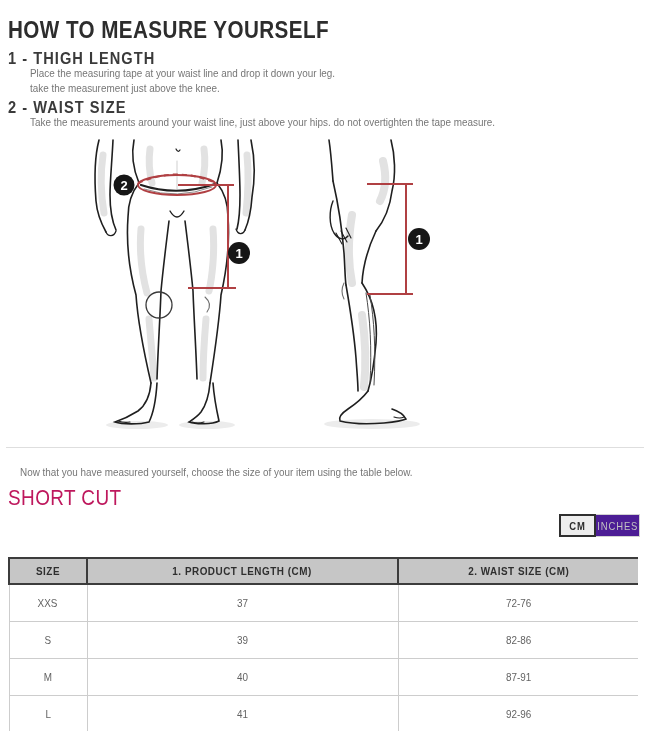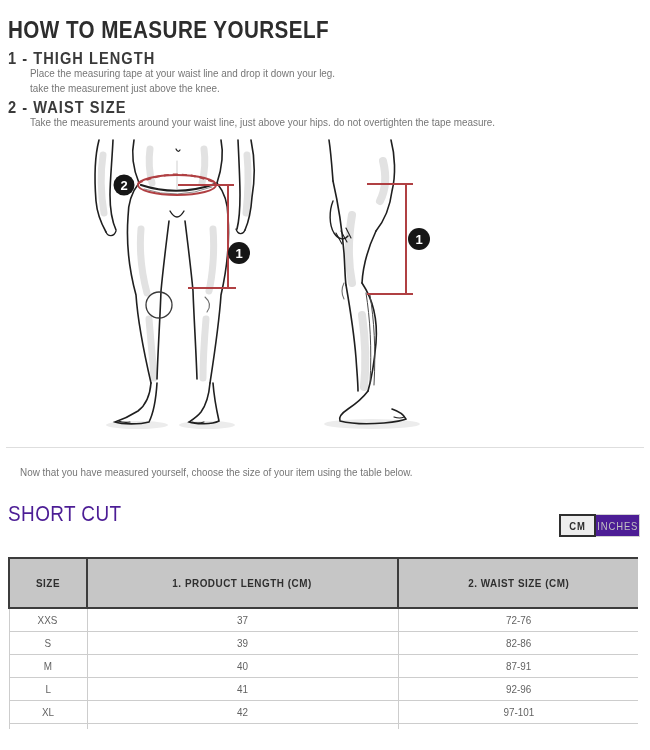--- a/index.html
+++ b/index.html
@@ -10,33 +10,33 @@
   .cx{display:inline-block;transform:scaleX(.86);transform-origin:0 50%;white-space:nowrap;}
   .cxc{display:inline-block;transform:scaleX(.86);white-space:nowrap;}
   h1,h2,h3{margin:0;font-weight:bold;text-decoration:underline;}
   .title{top:17px;left:8px;font-size:24px;line-height:1.05;color:#2d2d2d;font-weight:600;letter-spacing:.5px;}
   .sec-h{left:8px;font-size:17px;color:#3a3a3a;font-weight:700;letter-spacing:1.2px;}
   .sec-h1{top:49px;} .sec-h2{top:98px;}
   .para{left:8px;font-size:11.5px;line-height:15px;color:#767676;margin-left:22px;}
   .para1{top:66px;} .para2{top:115px;text-align:right;}
   .divider{top:447px;left:6px;right:6px;border-top:1px solid #dedede;height:0;}
   .note{top:466px;left:8px;font-size:11.5px;color:#767676;margin-left:12px;}
-  .shortcut{top:501px;left:8px;font-size:22px;font-weight:500;color:#4c1d95;letter-spacing:.5px;}
+  .shortcut{top:485px;left:8px;font-size:22px;font-weight:500;color:#be185d;letter-spacing:.5px;}
   .toggle{top:514px;right:10px;display:flex;align-items:stretch;}
   .tbtn{display:flex;align-items:center;justify-content:center;height:23px;
         font-size:11px;letter-spacing:1px;cursor:pointer;box-sizing:border-box;}
   .tbtn-cm{width:37px;background:#ededed;border:2px solid #2f2f2f;color:#2d2d2d;font-weight:700;z-index:2;}
   .tbtn-in{width:44px;background:#4c1d95;border:1px solid #d2d2d2;border-left:none;color:#c2c2c2;font-weight:400;}
   .illu{top:133px;left:0;width:650px;height:300px;}
   .tablewrap{top:557px;left:8px;width:630px;height:174px;overflow:hidden;}
   table{border-collapse:collapse;width:630px;table-layout:fixed;}
   th{background:#c6c6c6;border:2px solid #3c3c3c;height:24px;font-size:11.5px;
-     color:#2f2f2f;font-weight:700;letter-spacing:.6px;padding:12px;text-align:center;}
+     color:#2f2f2f;font-weight:700;letter-spacing:.6px;padding:0;text-align:center;}
   td{border:1px solid #cdcdcd;border-top:1px solid #c2c2c2;height:22px;font-size:11.5px;
-     color:#636363;text-align:center;padding:0;background:#fff;}
+     color:#636363;text-align:center;padding:7px;background:#fff;}
   tr.sliver td{height:5px;border-bottom:none;}
 </style>
 </head>
 <body>
 
 <h1 class="abs title"><span class="cx">HOW TO MEASURE YOURSELF</span></h1>
 
 <h2 class="abs sec-h sec-h1"><span class="cx">1 - THIGH LENGTH</span></h2>
 <div class="abs para para1">
   <div><span class="cx">Place the measuring tape at your waist line and drop it down your leg.</span></div>

